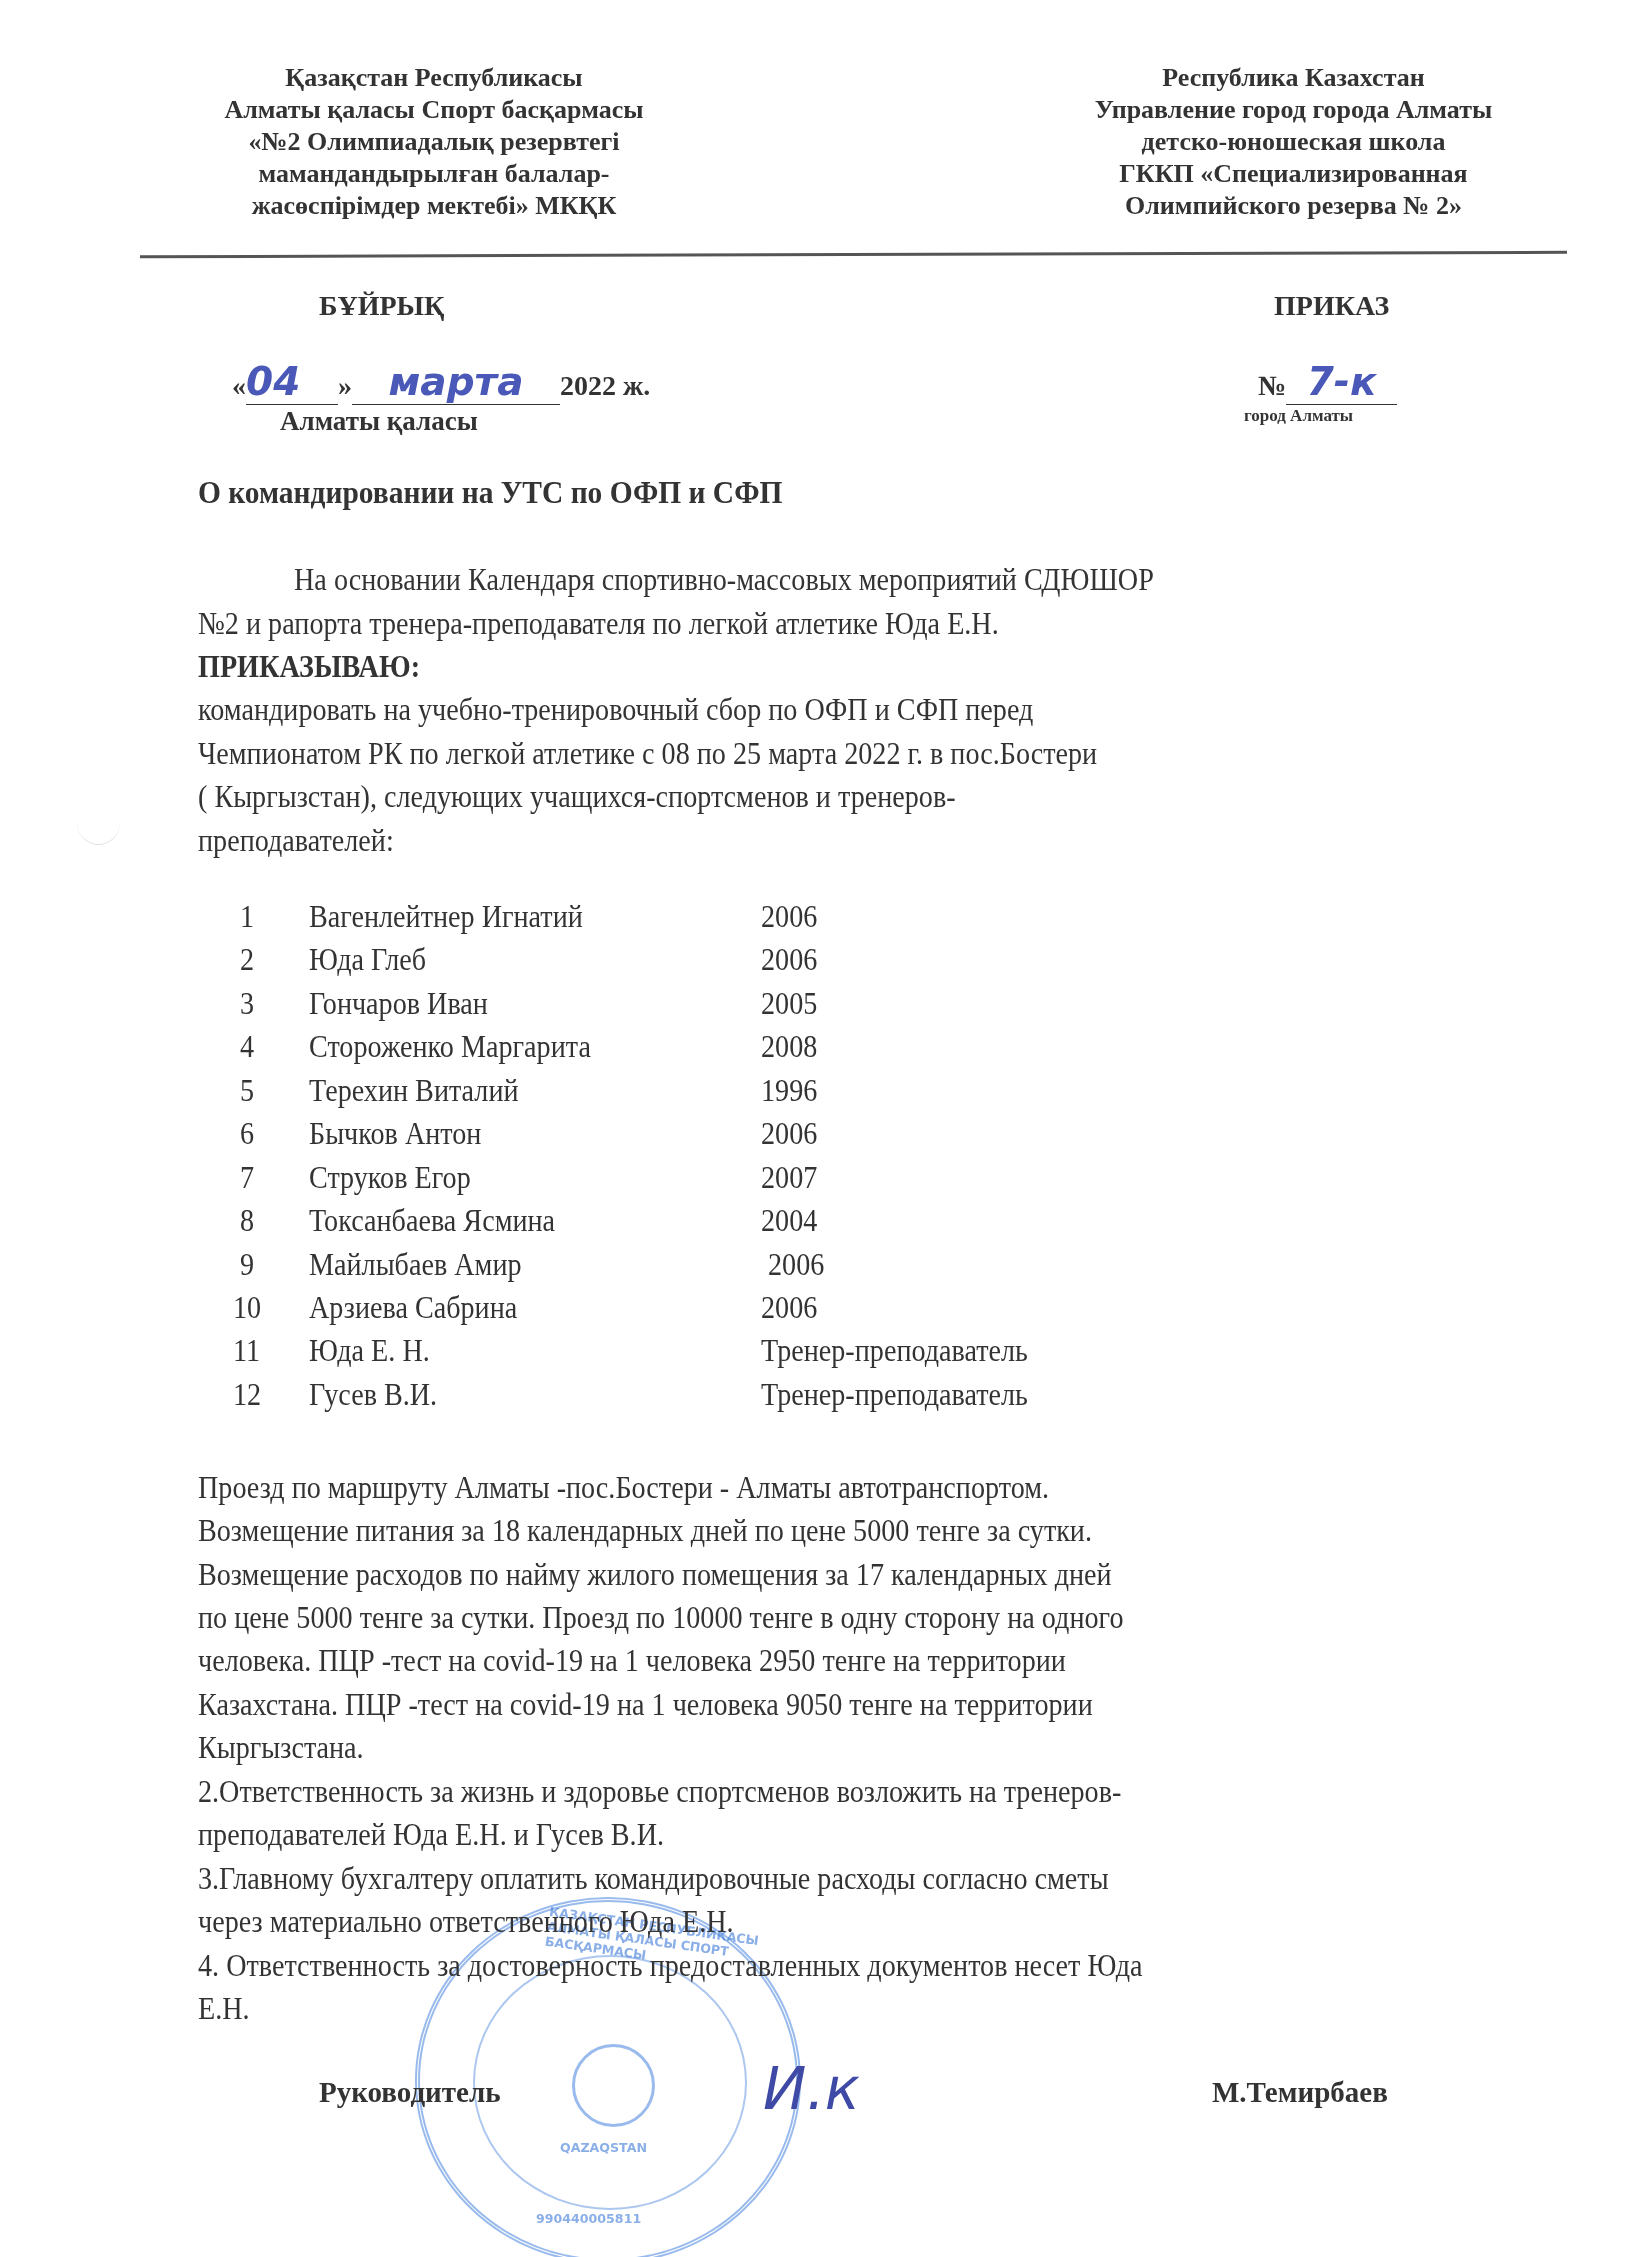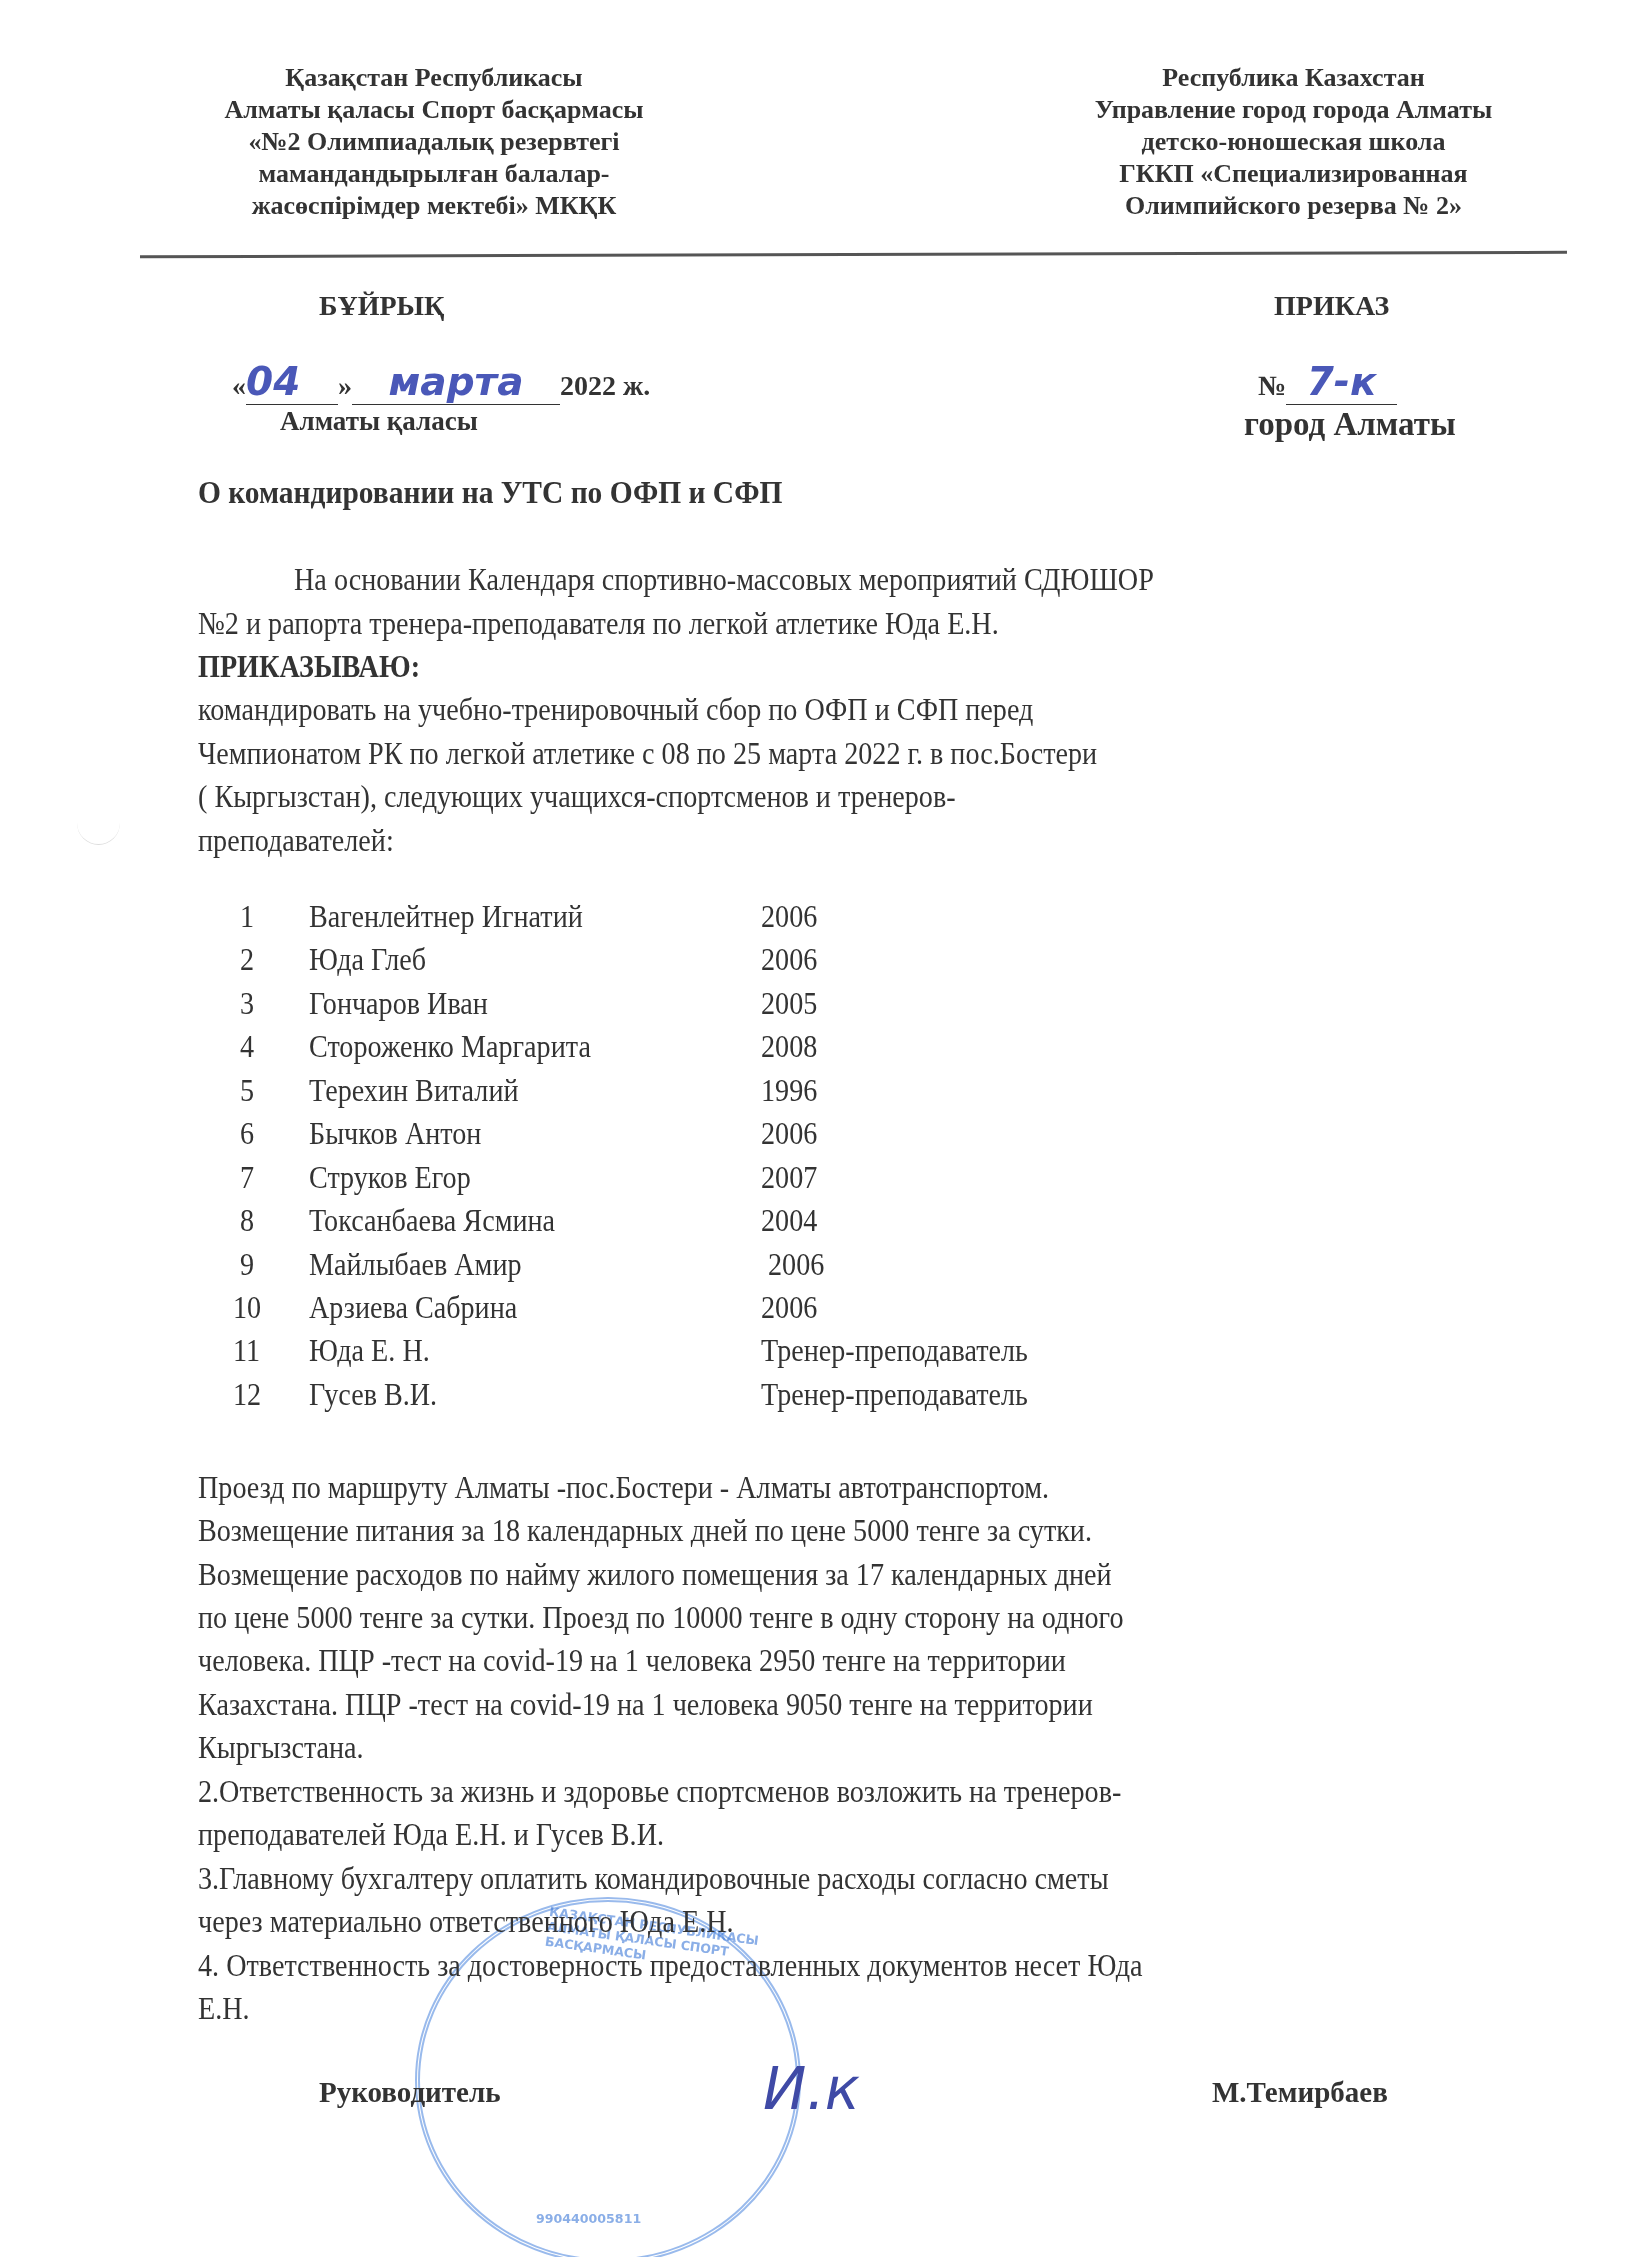--- a/index.html
+++ b/index.html
@@ -51,21 +51,21 @@
 <div class="abs bold" style="left:1274px;top:290px;font-size:28px;">ПРИКАЗ</div>
 
 <div class="abs bold" style="left:232px;top:359px;font-size:28px;white-space:nowrap;">
   <span>«</span><span class="uline" style="width:92px;text-align:left;"><span class="hand">04</span></span><span>»</span><span class="uline" style="width:208px;text-align:center;"><span class="hand">марта</span></span><span>2022 ж.</span>
 </div>
 <div class="abs bold" style="left:280px;top:406px;font-size:27px;">Алматы қаласы</div>
 
 <div class="abs bold" style="left:1258px;top:359px;font-size:28px;white-space:nowrap;">
   <span>№</span><span class="uline" style="width:111px;text-align:center;"><span class="hand">7-к</span></span>
 </div>
-<div class="abs bold" style="left:1244px;top:406px;font-size:33px;">город Алматы</div>
+<div class="abs bold" style="left:1244px;top:406px;font-size:17px;">город Алматы</div>
 
 <div class="abs bold" style="left:198px;top:475px;font-size:31px;transform:scaleX(0.95);transform-origin:left top;">О командировании на УТС по ОФП и СФП</div>
 
 <div class="abs body-txt" style="left:294px;top:558px;white-space:nowrap;">На основании Календаря спортивно-массовых мероприятий СДЮШОР</div>
 <div class="abs body-txt" style="left:198px;top:602px;white-space:nowrap;">№2  и рапорта тренера-преподавателя по легкой атлетике  Юда Е.Н.</div>
 <div class="abs body-txt" style="left:198px;top:645px;white-space:nowrap;font-weight:bold;">ПРИКАЗЫВАЮ:</div>
 <div class="abs body-txt" style="left:198px;top:688px;white-space:nowrap;">командировать на учебно-тренировочный сбор по ОФП и СФП перед</div>
 <div class="abs body-txt" style="left:198px;top:732px;white-space:nowrap;">Чемпионатом РК по легкой атлетике  с  08  по 25 марта  2022 г.  в  пос.Бостери</div>
 <div class="abs body-txt" style="left:198px;top:775px;white-space:nowrap;">( Кыргызстан),  следующих  учащихся-спортсменов и тренеров-</div>
 <div class="abs body-txt" style="left:198px;top:819px;white-space:nowrap;">преподавателей:</div>
@@ -127,20 +127,24 @@
     <div class="list-row" style="left:761px;top:1332px;">Тренер-преподаватель</div>
   </div>
   <div>
     <div class="list-row" style="left:233px;top:1376px;">12</div>
     <div class="list-row" style="left:309px;top:1376px;">Гусев В.И.</div>
     <div class="list-row" style="left:761px;top:1376px;">Тренер-преподаватель</div>
   </div>
 </div>
 
 <div class="abs stamp">
+  <div class="stamp-inner">
+    <div class="stamp-core"></div>
+    <div class="stamp-text" style="left:85px;top:183px;">QAZAQSTAN</div>
+  </div>
   <div class="stamp-text" style="left:126px;top:19.3px;transform:rotate(8deg);">КАЗАҚСТАН РЕСПУБЛИКАСЫ АЛМАТЫ ҚАЛАСЫ СПОРТ БАСҚАРМАСЫ</div>
   <div class="stamp-text" style="left:116px;top:309px;">990440005811</div>
 </div>
 
 <div>
   <div class="abs body-txt" style="left:198px;top:1466px;white-space:nowrap;">Проезд по маршруту  Алматы -пос.Бостери  - Алматы    автотранспортом.</div>
   <div class="abs body-txt" style="left:198px;top:1509px;white-space:nowrap;">Возмещение питания за 18 календарных дней по цене 5000 тенге за сутки.</div>
   <div class="abs body-txt" style="left:198px;top:1553px;white-space:nowrap;">Возмещение расходов  по найму жилого помещения за 17 календарных дней</div>
   <div class="abs body-txt" style="left:198px;top:1596px;white-space:nowrap;">по цене 5000 тенге за сутки. Проезд  по 10000  тенге в одну сторону на одного</div>
   <div class="abs body-txt" style="left:198px;top:1639px;white-space:nowrap;">человека. ПЦР -тест на covid-19 на 1 человека 2950 тенге на территории</div>

